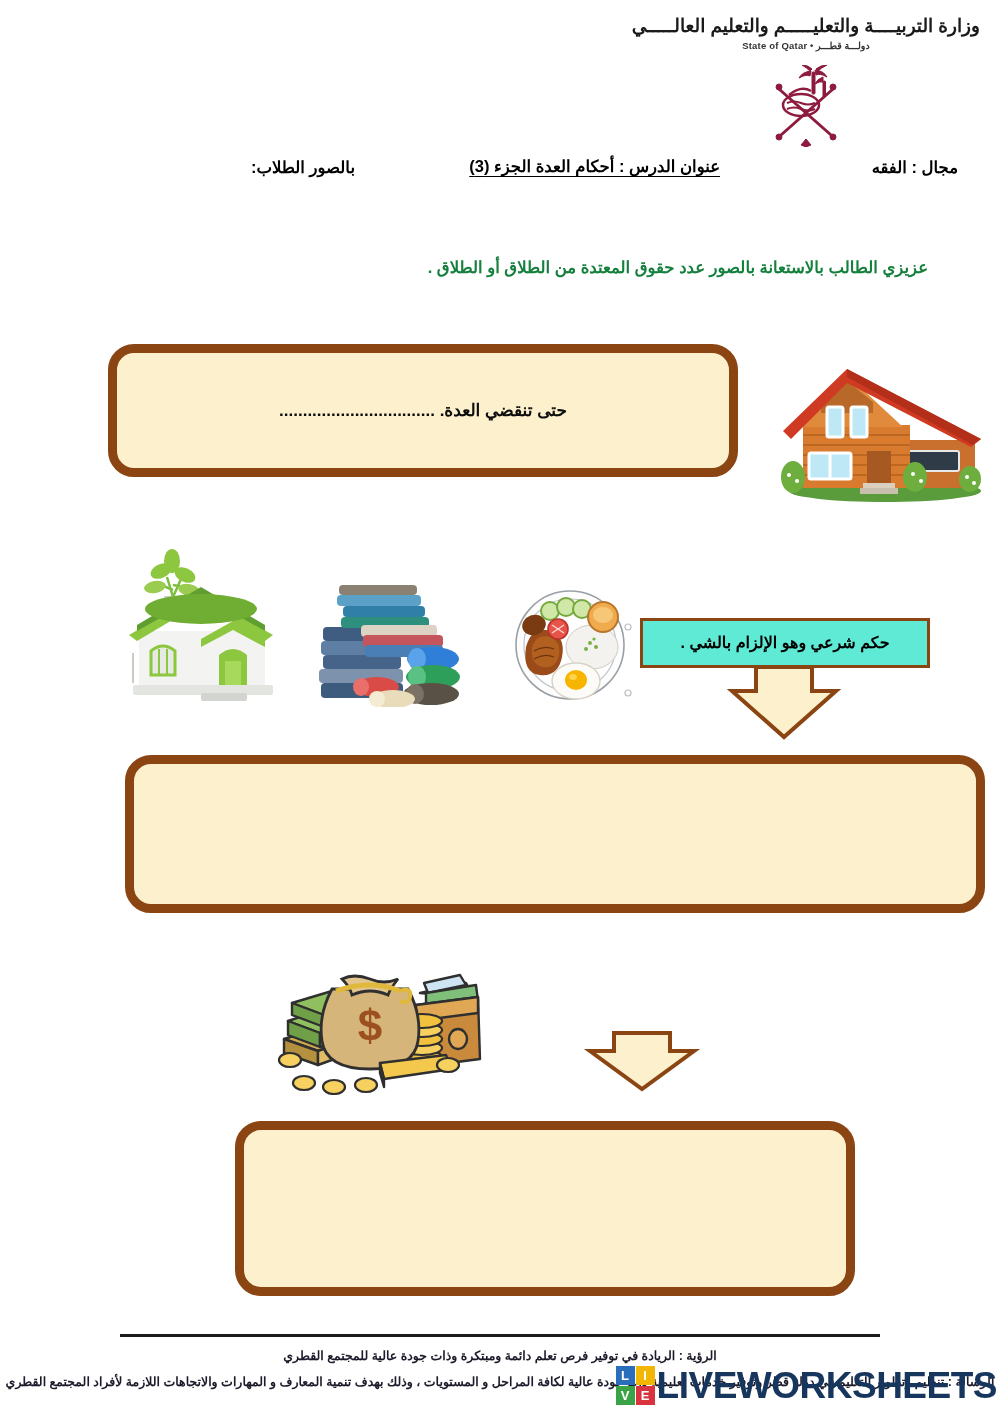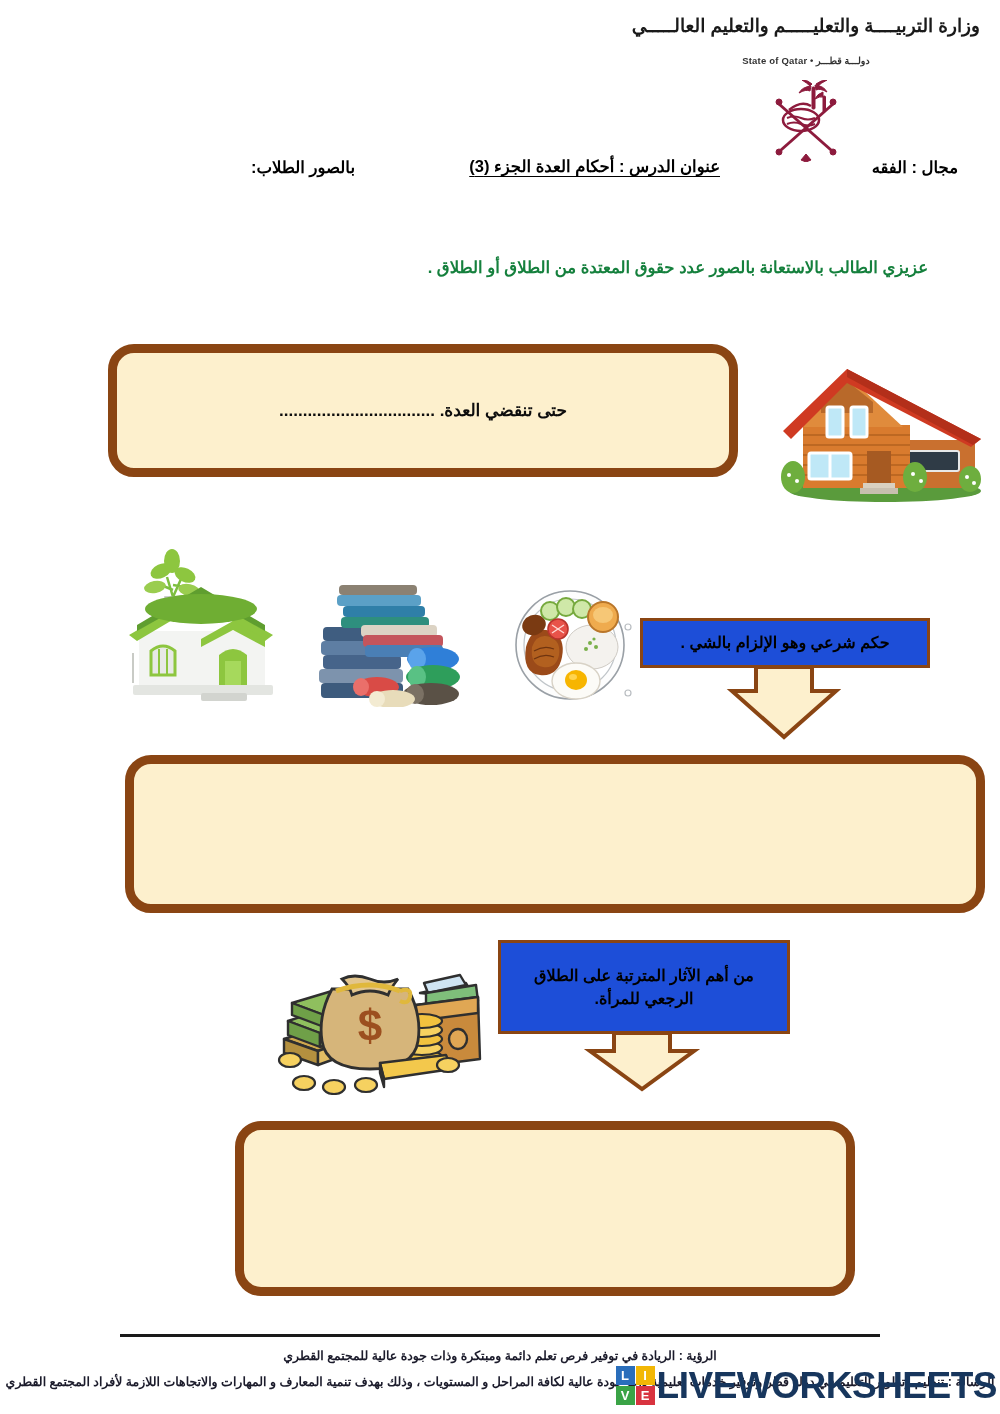--- a/index.html
+++ b/index.html
@@ -44,21 +44,21 @@
     direction: ltr;
     white-space: nowrap;
     line-height: 1.2;
     margin-top: -1px;
   }
   .ministry-state {
     font-size: 9.5px;
     font-weight: 700;
     color: #333333;
     white-space: nowrap;
-    margin-top: 18px;
+    margin-top: 3px;
     letter-spacing: 0.2px;
   }
   .qatar-emblem {
     width: 70px;
     height: 82px;
     flex: 0 0 auto;
   }
 
   
   .meta-row {
@@ -117,21 +117,21 @@
   #box-middle  { top: 755px; right: 15px;  width: 860px; height: 158px; }
   #box-bottom  { top: 1121px; right: 145px; width: 620px; height: 175px; }
 
   
   .callout {
     position: absolute;
   }
   .callout .callout-body {
     position: absolute;
     box-sizing: border-box;
-    background: #1d4ed8;
+    background: #5eead4;
     border: 3px solid #8a4513;
     display: flex;
     align-items: center;
     justify-content: center;
     direction: rtl;
   }
   .callout .callout-text {
     font-size: 16px;
     font-weight: 700;
     color: #000000;
@@ -481,23 +481,20 @@
   <g stroke="#2f2f2f" stroke-width="2.2" fill="#f6d160">
     <ellipse cx="20" cy="125" rx="11" ry="7"></ellipse>
     <ellipse cx="34" cy="148" rx="11" ry="7"></ellipse>
     <ellipse cx="64" cy="152" rx="11" ry="7"></ellipse>
     <ellipse cx="96" cy="150" rx="11" ry="7"></ellipse>
     <ellipse cx="178" cy="130" rx="11" ry="7"></ellipse>
   </g>
 </svg>
 
 <div class="callout" id="callout-2">
-  <div class="callout-body">
-    <div class="callout-text">من أهم الآثار المترتبة على الطلاق الرجعي للمرأة.</div>
-  </div>
   <svg viewBox="0 0 120 62">
     <path d="M32 2 L32 20 L8 20 L60 58 L112 20 L88 20 L88 2 Z" fill="#fdf0cd" stroke="#8a4513" stroke-width="4" stroke-linejoin="miter"></path>
   </svg>
 </div>
 
 <div class="round-box" id="box-bottom">
   <div class="round-box-text"></div>
 </div>
 
 <div class="footer-rule"></div>

